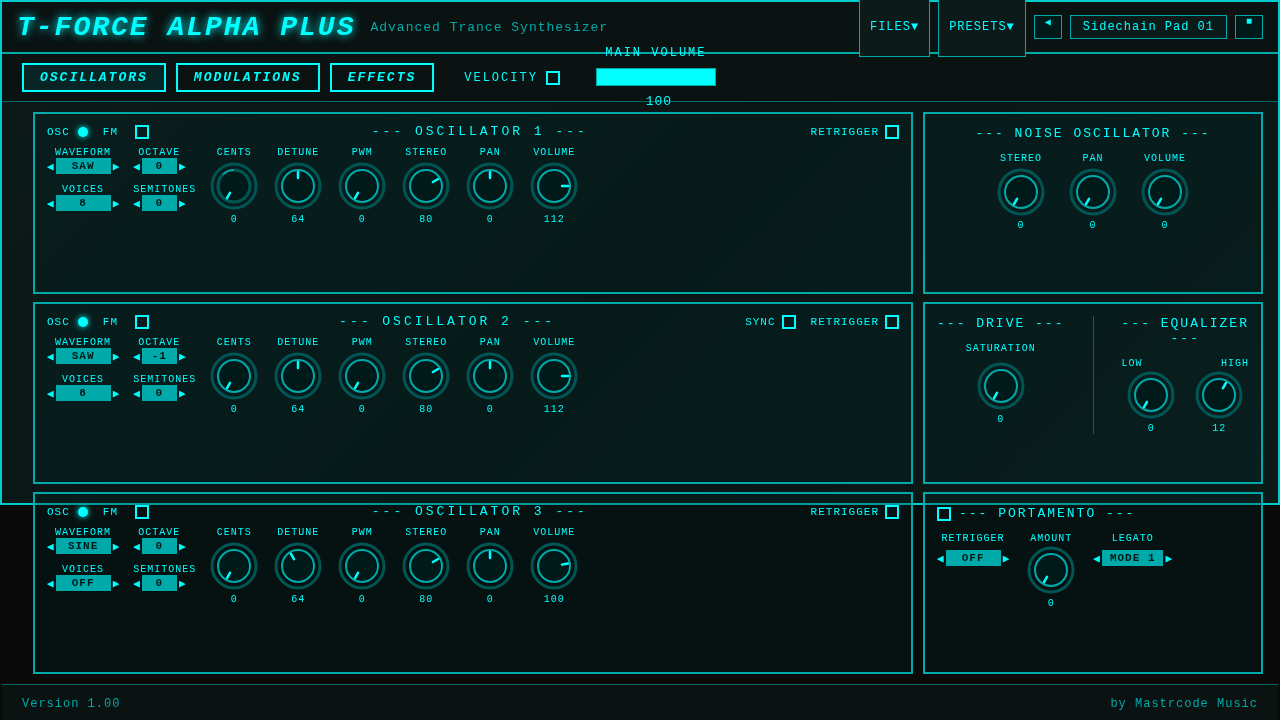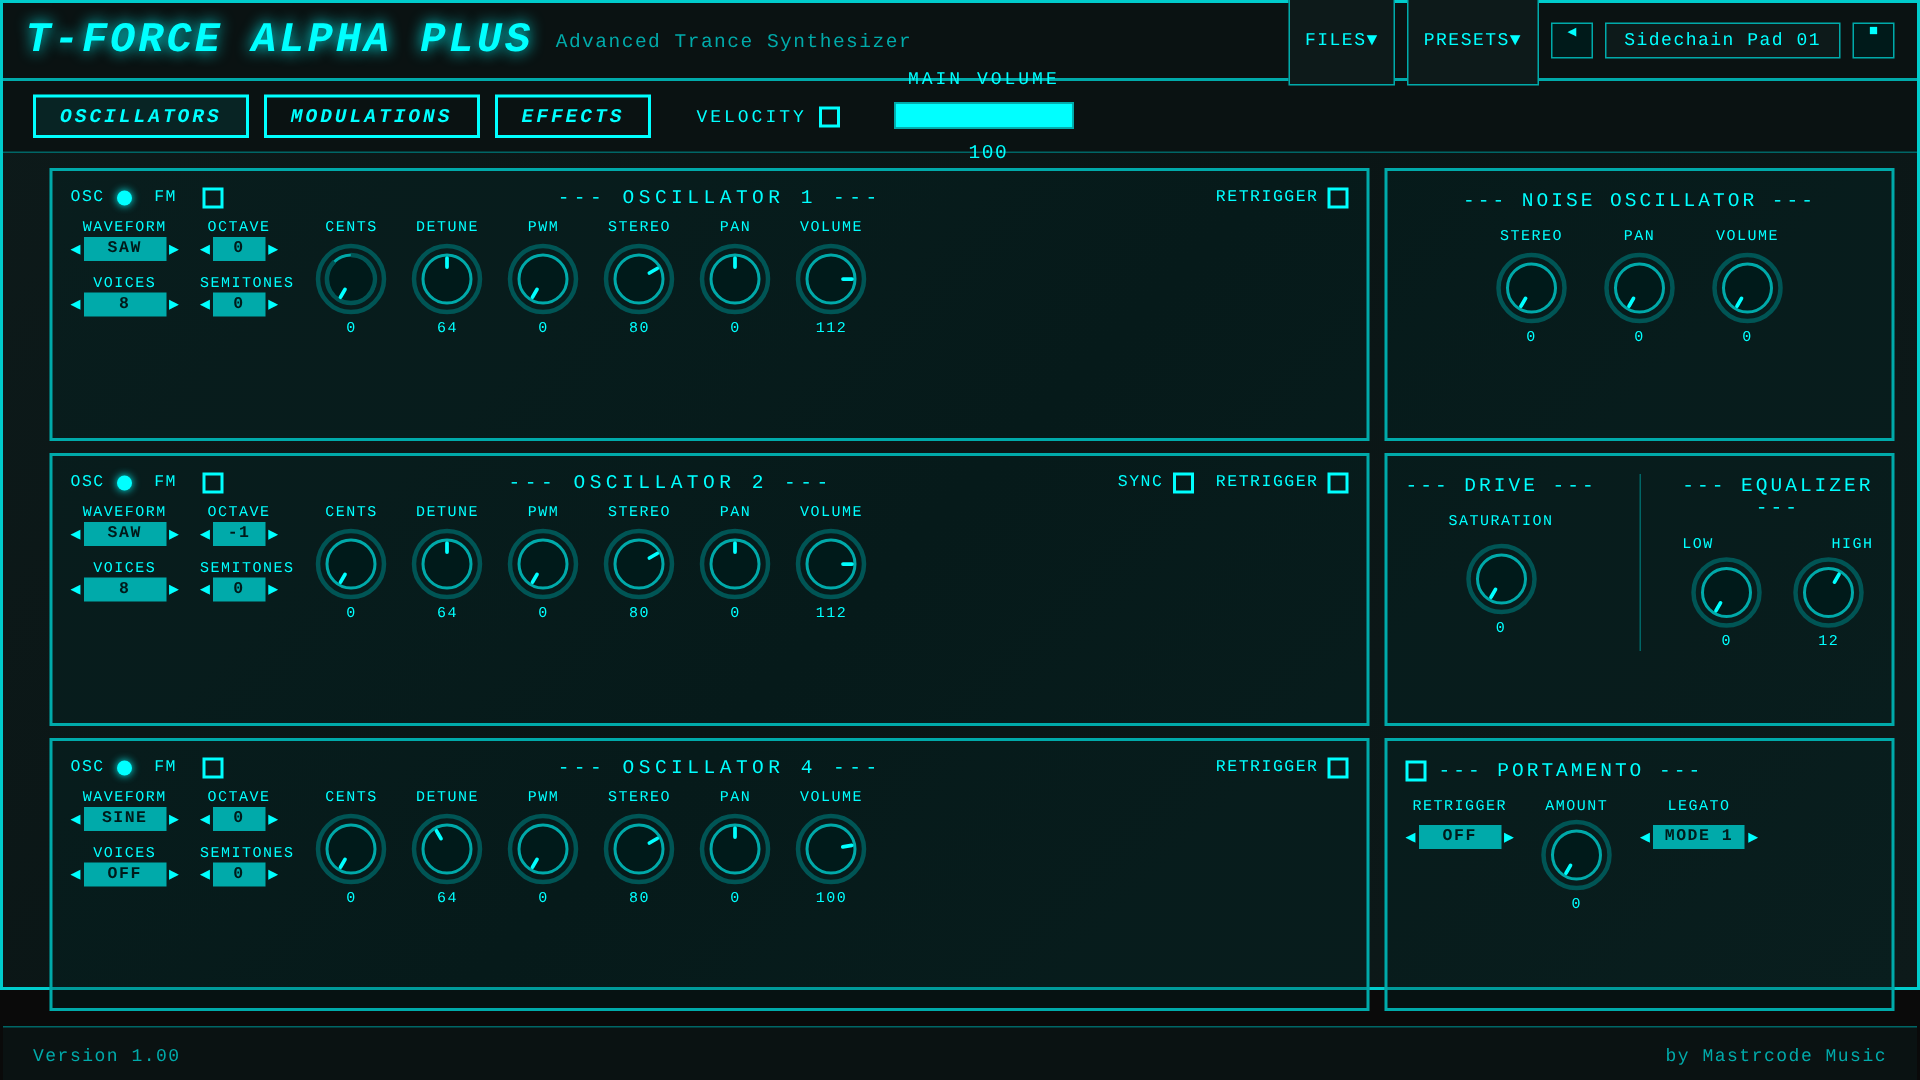--- a/index.html
+++ b/index.html
@@ -6,21 +6,21 @@
     body {
       width: 1280px;
       height: 720px;
       background: #0a0a0a;
       font-family: 'Courier New', monospace;
       overflow: hidden;
     }
 
     .main-container {
       width: 1280px;
-      height: 660px;
+      height: 505px;
       background: linear-gradient(135deg, #0d1a1a 0%, #0a1515 50%, #0d1a1a 100%);
       border: 2px solid #00cccc;
       position: relative;
     }
 
     
     .header {
       display: flex;
       align-items: center;
       padding: 8px 15px;
@@ -720,21 +720,21 @@
       <div class="osc-panel">
         <div class="osc-header">
           <div class="osc-title-section">
             <span class="osc-label">OSC</span>
             <div class="led-dot"></div>
           </div>
           <div class="fm-section">
             <span class="osc-label">FM</span>
             <div class="checkbox-sq"></div>
           </div>
-          <span class="osc-main-title">--- OSCILLATOR 4 ---</span>
+          <span class="osc-main-title">--- OSCILLATOR 3 ---</span>
           <div class="retrigger-section">
             <span class="osc-label">RETRIGGER</span>
             <div class="checkbox-sq"></div>
           </div>
         </div>
         <div class="osc-controls">
           <div class="waveform-section">
             <div style="display:flex; gap:14px;">
               <div>
                 <div class="ctrl-label">WAVEFORM</div>

